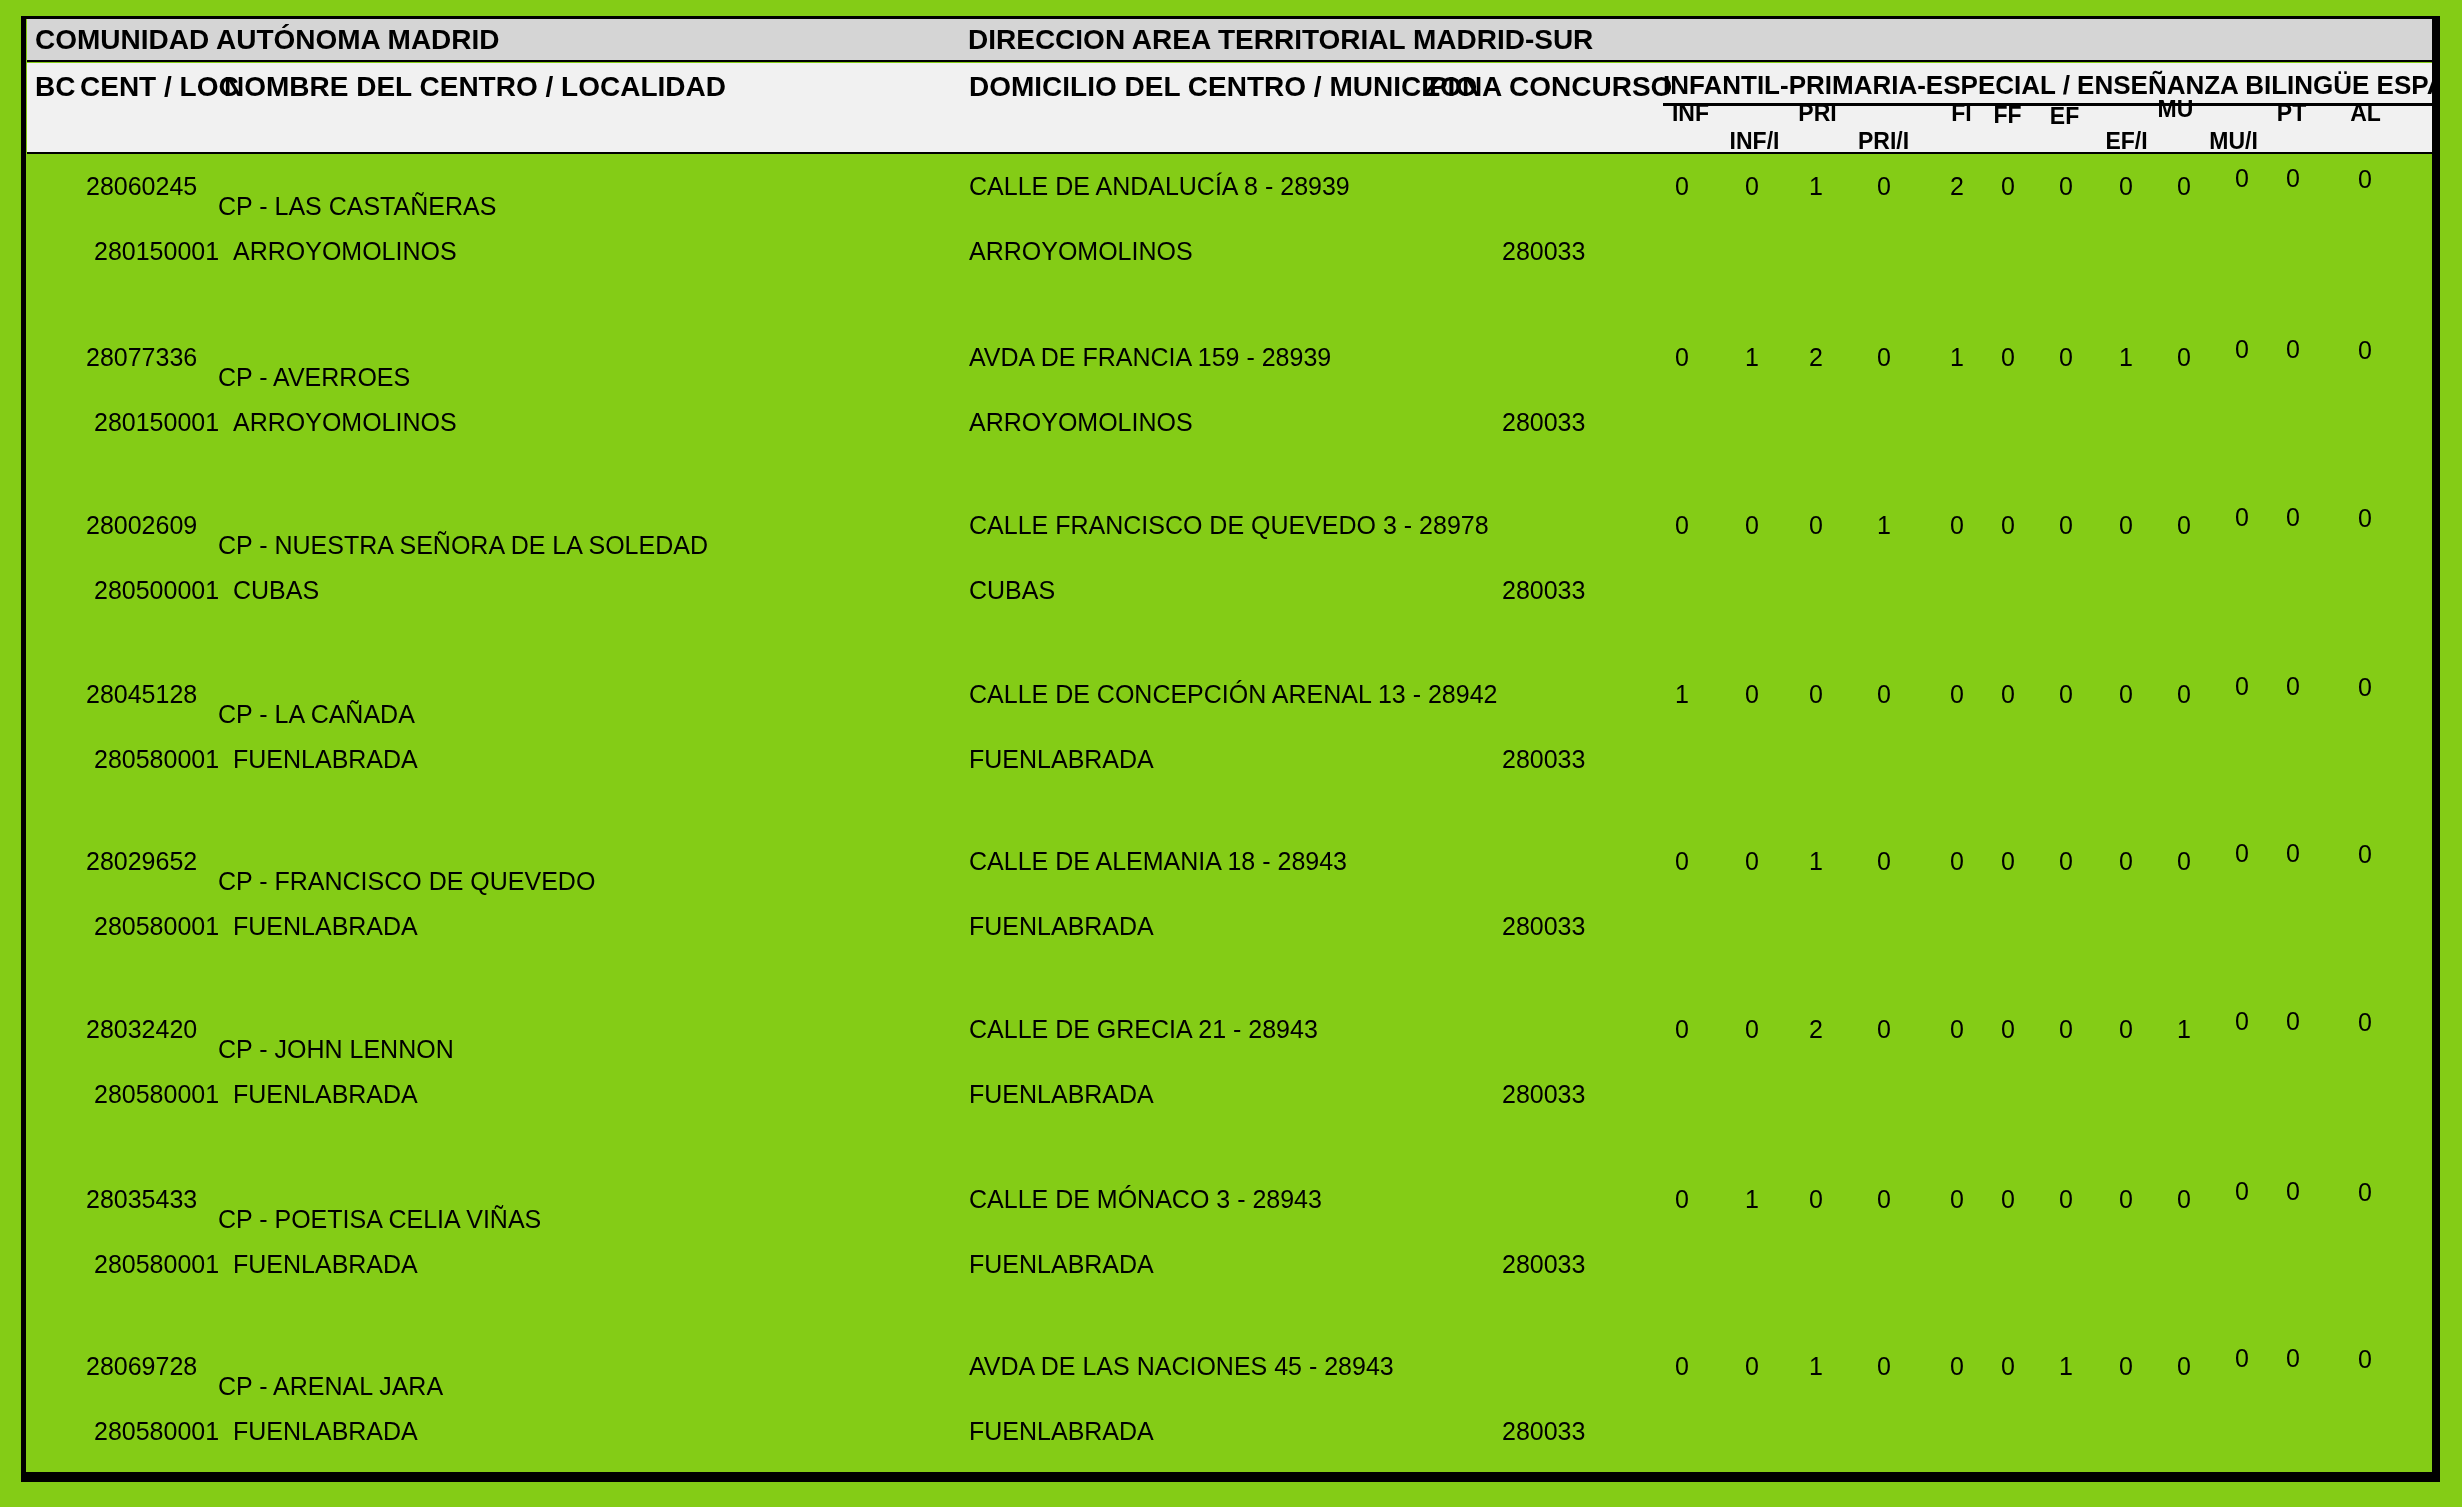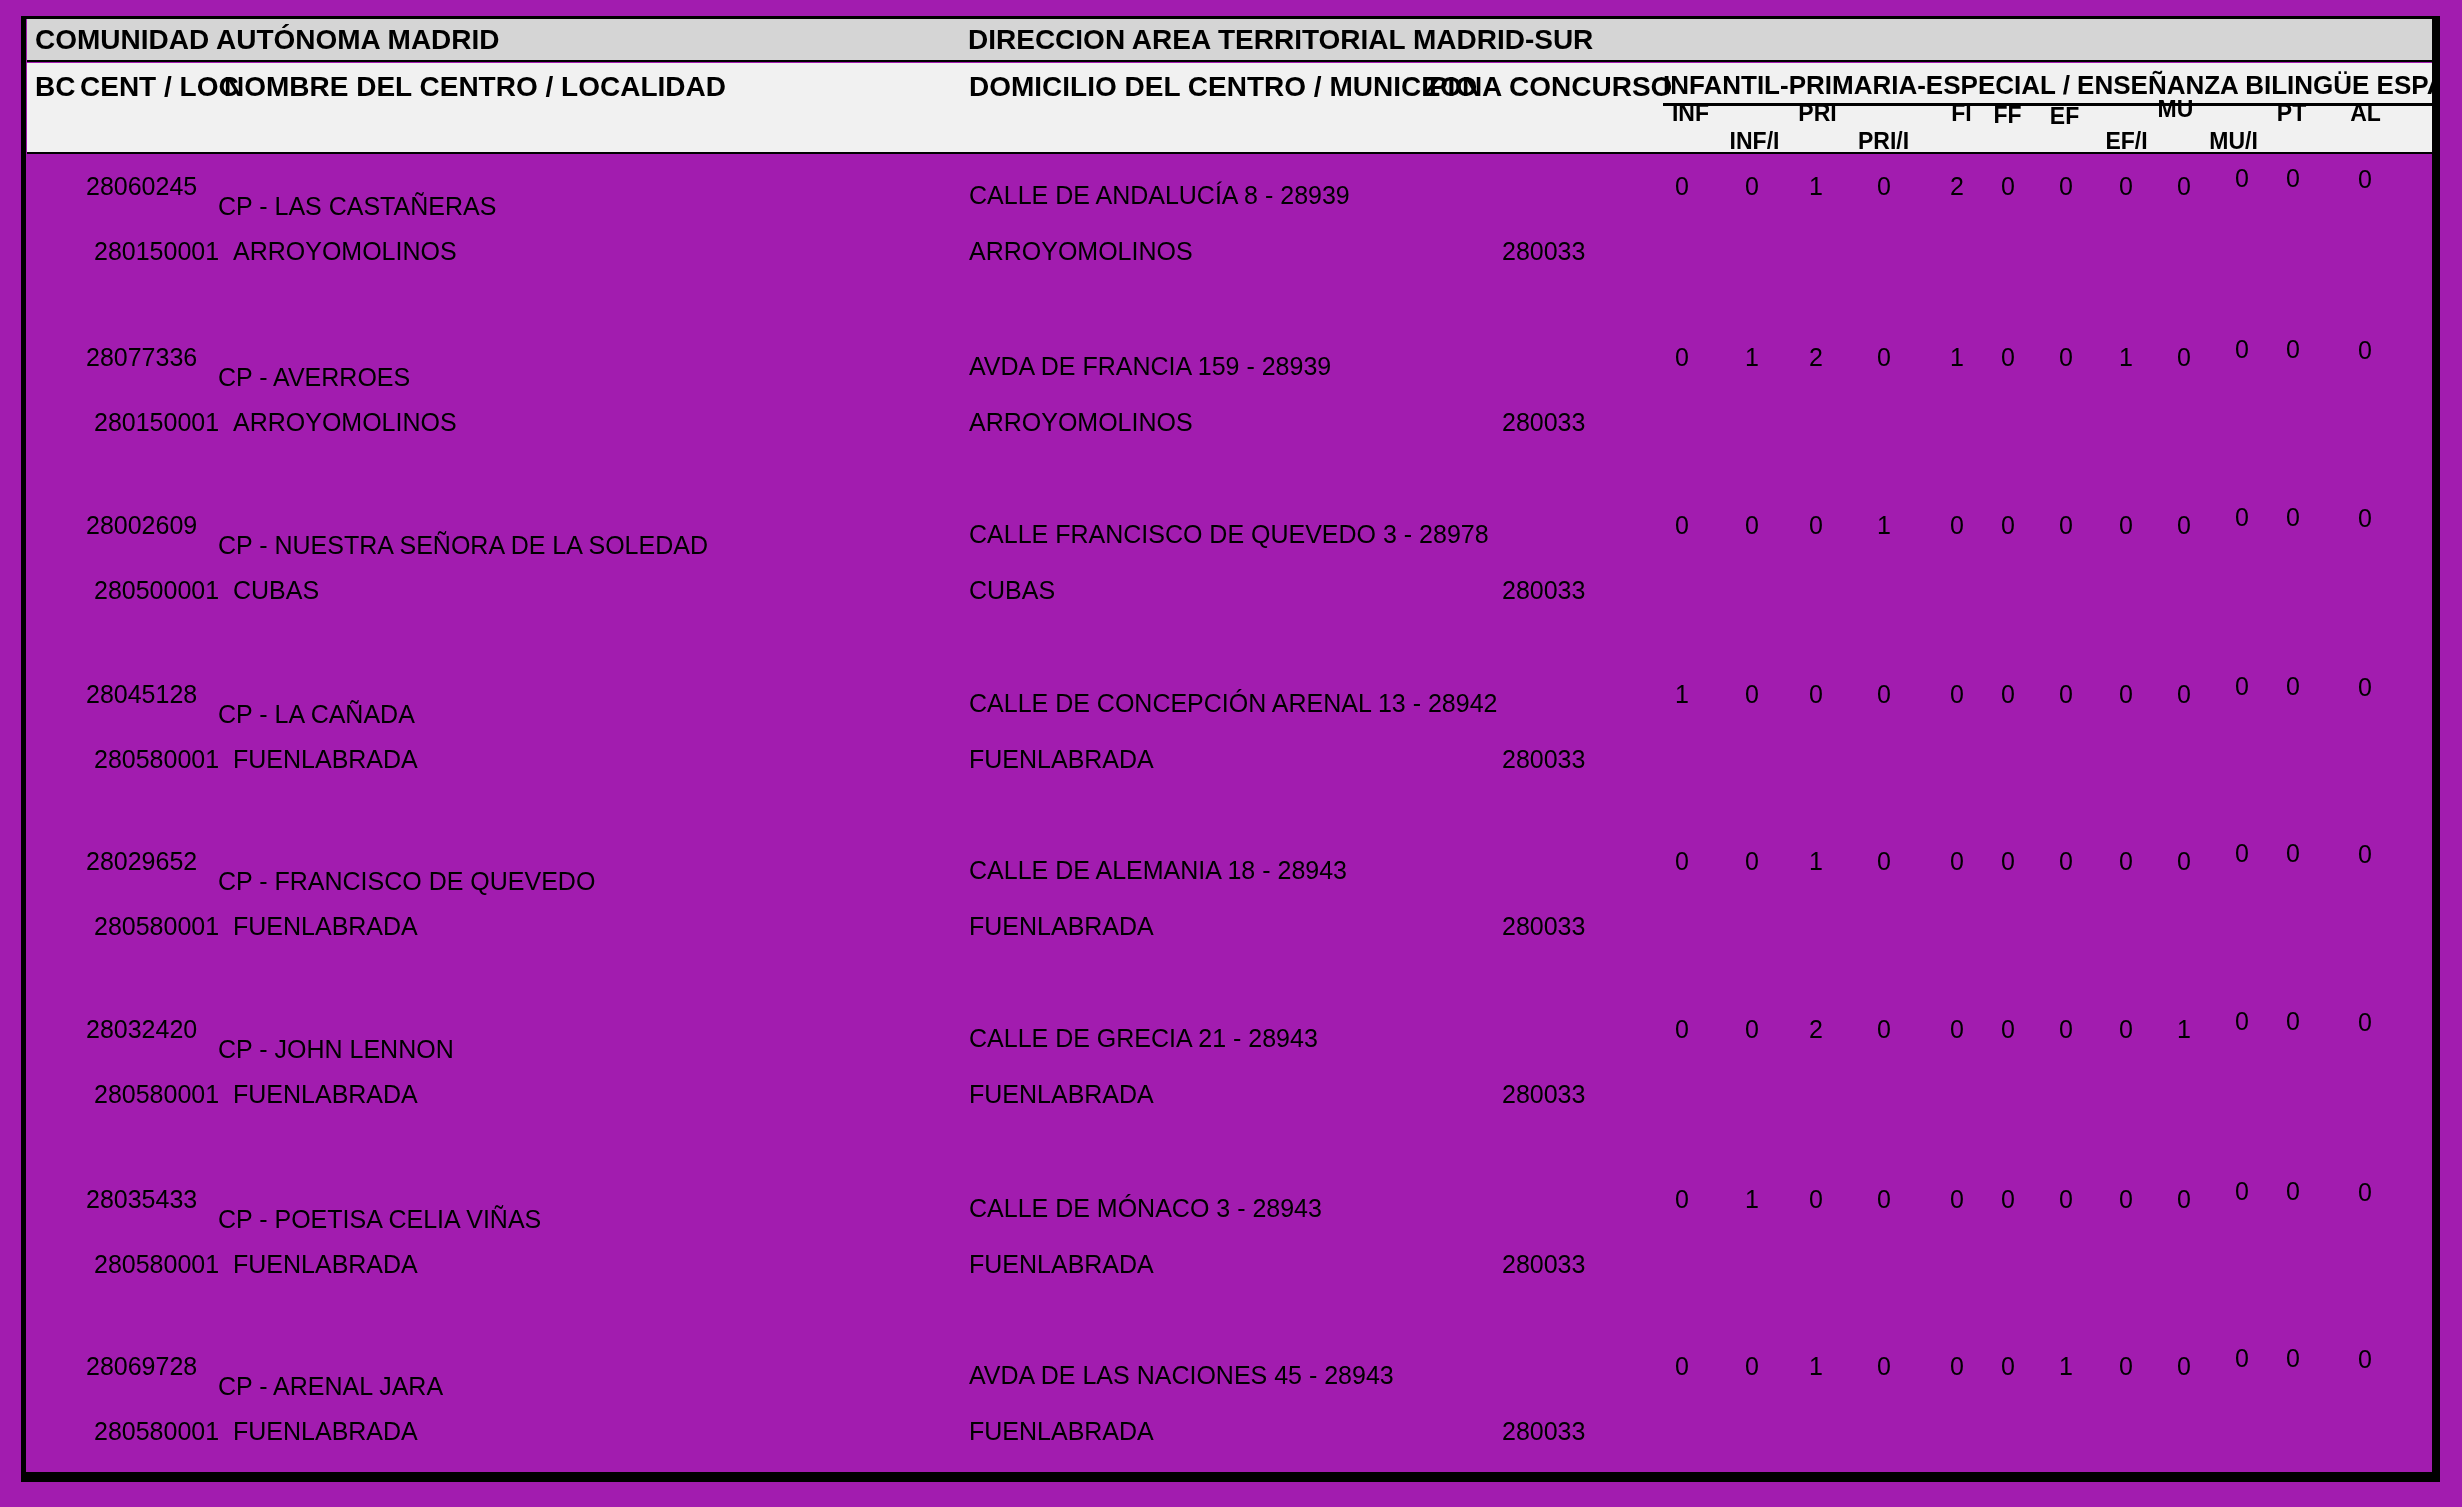--- a/index.html
+++ b/index.html
@@ -4,21 +4,21 @@
 <style>
   html, body {
     margin: 0;
     padding: 0;
     width: 2462px;
     height: 1508px;
     background: #ffffff;
     font-family: "Liberation Sans", sans-serif;
     color: #000000;
   }
-  .page { position: absolute; left: 0; top: 0; width: 2462px; height: 1508px; background: #a21caf; overflow: hidden; }
+  .page { position: absolute; left: 0; top: 0; width: 2462px; height: 1508px; background: #84cc16; overflow: hidden; }
 
   
   .frame {
     position: absolute; left: 21px; top: 15.7px; width: 2419px; height: 1466px;
     box-sizing: border-box;
     border-style: solid; border-color: #000;
     border-width: 3.3px 8.3px 10.8px 5.8px;
   }
 
   
@@ -70,21 +70,21 @@
   .s-infi { left: 1717px; }
   .s-prii { left: 1846px; }
   .s-efi  { left: 2089px; }
   .s-mui  { left: 2196px; }
 
   
   .row { position: absolute; left: 0; width: 2462px; height: 108px; }
   .cell { position: absolute; white-space: nowrap; font-size: 25px; line-height: 33px; }
   .cent     { left: 86px;  top: 0; }
   .name     { left: 218px;  top: 0; margin-top: 20px; }
-  .addr     { left: 969px; top: 9px; }
+  .addr     { left: 969px; top: 0; }
   .loc-code { left: 94px;  top: 65px; }
   .loc-name { left: 233px;  top: 65px; }
   .muni     { left: 969px; top: 65px; }
   .zona     { left: 1502px; top: 65px; }
 
   .num { width: 50px; text-align: center; top: 0; }
   .nc1  { left: 1657px; }
   .nc2  { left: 1727px; }
   .nc3  { left: 1791px; }
   .nc4  { left: 1859px; }

